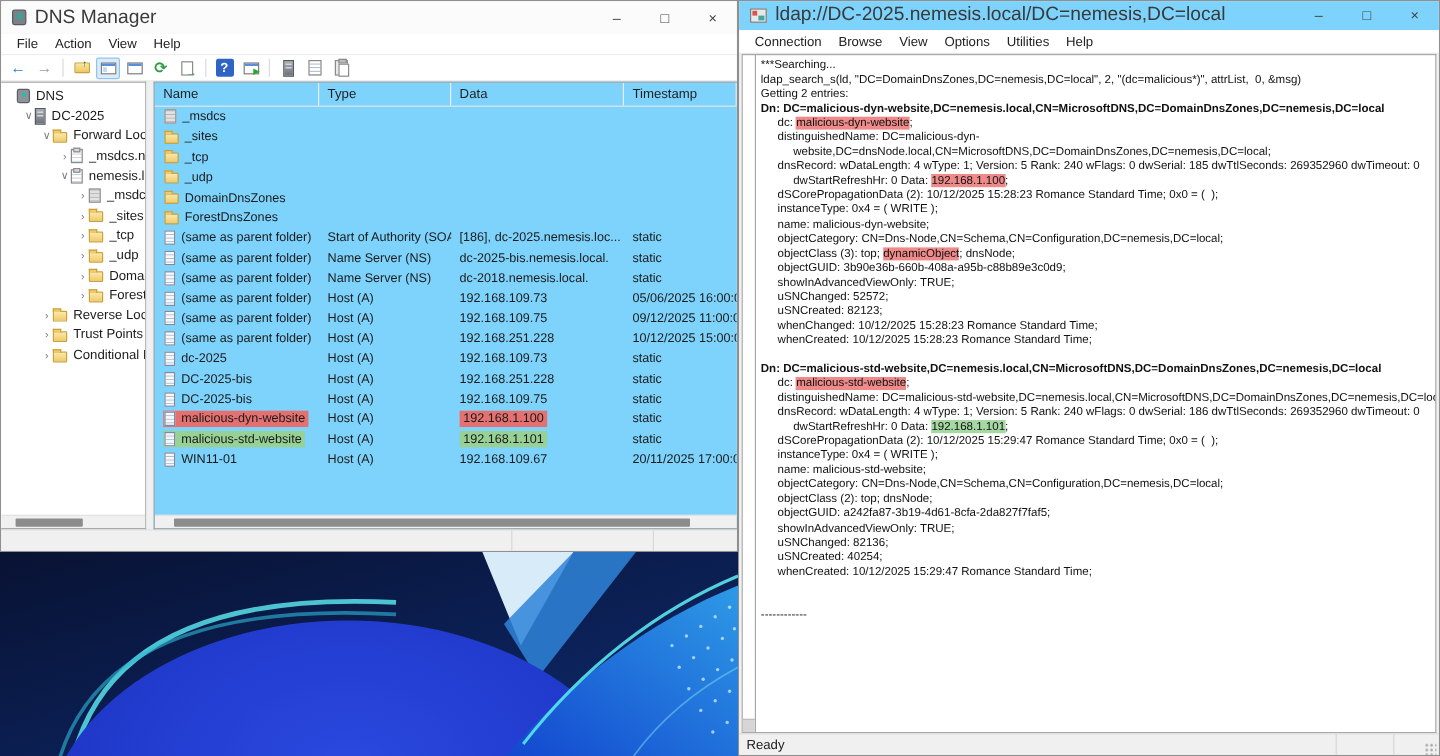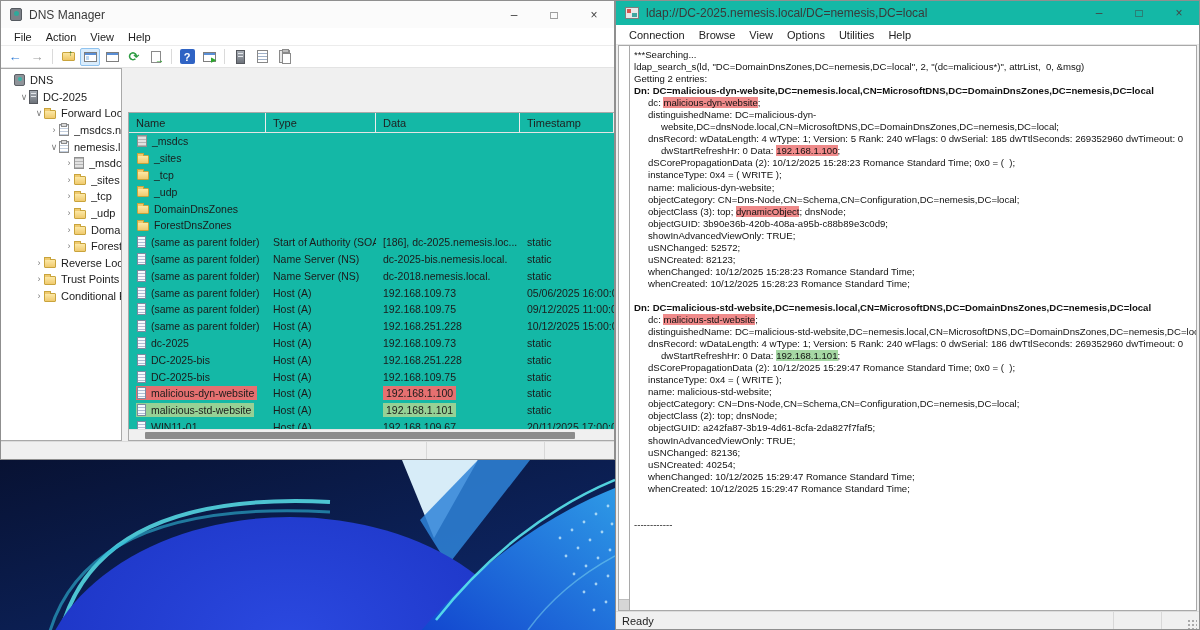--- a/index.html
+++ b/index.html
@@ -4,21 +4,21 @@
 <style>
   html,body{margin:0;padding:0;width:1200px;height:630px;overflow:hidden;
     font-family:"Liberation Sans","DejaVu Sans",sans-serif;font-size:11px;color:#1b1b1b;background:#0a1438;}
   *{box-sizing:border-box;}
   .desktop{position:absolute;inset:0;}
   .wallpaper{position:absolute;left:0;top:460px;width:615px;height:170px;}
 
   
   .win{position:absolute;background:#f0f0f0;border:1px solid #8f8f8f;display:flex;flex-direction:column;}
   .titlebar{height:27px;display:flex;align-items:center;padding:0 0 0 9px;flex:none;}
-  .title{font-size:12px;color:#3a3a3a;margin-left:7px;flex:1;white-space:nowrap;overflow:hidden;}
+  .title{font-size:16px;color:#3a3a3a;margin-left:7px;flex:1;white-space:nowrap;overflow:hidden;}
   .controls{display:flex;flex:none;height:100%;}
   .ctl{width:40px;height:100%;display:flex;align-items:center;justify-content:center;color:#444;font-size:12px;}
   .menubar{display:flex;align-items:center;background:#fff;height:18px;padding:0 6px;gap:0;flex:none;border-bottom:1px solid #ececec;}
   .menu-item{padding:1px 7px;color:#222;}
   .statusbar{height:18px;background:#f0f0f0;border-top:1px solid #dcdcdc;display:flex;align-items:center;padding-left:6px;flex:none;color:#222;}
   .status-pane{height:100%;border-left:1px solid #d8d8d8;}
 
   
   .dns{left:0;top:0;width:615px;height:460px;}
   .dns .titlebar{background:#fbfbfb;}
@@ -39,27 +39,27 @@
   .tbfold::after{content:"↑";position:absolute;right:1px;top:-4px;font-size:8px;color:#1d6f1d;font-weight:bold;}
   .tbhelp{width:15px;height:15px;background:#2f63c4;color:#fff;font-weight:bold;font-size:11px;display:flex;align-items:center;justify-content:center;border-radius:2px;}
   .tbserver{width:9px;height:14px;background:linear-gradient(#a7adb5,#6e737b);border:1px solid #54575d;position:relative;}
   .tbserver::after{content:"";position:absolute;left:1px;right:1px;top:2px;height:1px;background:#e3e6ea;box-shadow:0 3px 0 #e3e6ea;}
   .tblist{width:11px;height:13px;border:1px solid #888;background:#fff;background-image:linear-gradient(#9fb0c8 1px,transparent 1px);background-size:100% 3px;background-position:0 2px;}
   .tbclip{width:11px;height:13px;border:1px solid #8a8a8a;background:#e9e9e9;position:relative;}
   .tbclip::before{content:"";position:absolute;left:2px;top:-2px;width:5px;height:2px;background:#bdbdbd;border:1px solid #8a8a8a;}
   .tbclip::after{content:"";position:absolute;right:-2px;bottom:-2px;width:7px;height:9px;background:#fff;border:1px solid #8a8a8a;}
 
   .dns-main{flex:1;display:flex;position:relative;background:#f0f0f0;min-height:0;}
-  .tree-pane{width:121px;background:#fff;border:1px solid #a9a9a9;border-left:none;display:flex;flex-direction:row;overflow:hidden;}
+  .tree-pane{width:121px;background:#fff;border:1px solid #a9a9a9;border-left:none;display:flex;flex-direction:column;overflow:hidden;}
   .tree-items{flex:1;overflow:hidden;padding-top:3px;}
   .tree-item{height:16.6px;display:flex;align-items:center;white-space:nowrap;overflow:hidden;}
   .chev{width:10px;flex:none;color:#7a7a7a;font-size:9px;text-align:center;}
   .tree-label{margin-left:5px;overflow:hidden;white-space:nowrap;}
   .splitter{width:6px;background:#f0f0f0;flex:none;}
-  .list-pane{flex:1;background:#14b8a6;border:1px solid #a9a9a9;border-right:none;display:flex;flex-direction:column;overflow:hidden;margin-top:44px;}
+  .list-pane{flex:1;background:#7dd3fc;border:1px solid #a9a9a9;border-right:none;display:flex;flex-direction:column;overflow:hidden;}
   .list-header{display:flex;height:20px;border-bottom:1px solid #e4e4e4;flex:none;align-items:center;color:#1f1f1f;}
   .col{padding:0 7px;border-right:1px solid #ececec;height:100%;display:flex;align-items:center;overflow:hidden;white-space:nowrap;}
   .rows{flex:1;overflow:hidden;font-size:10.5px;}
   .lrow{display:flex;height:16.8px;align-items:center;}
   .cell{padding:0 7px;overflow:hidden;white-space:nowrap;display:flex;align-items:center;}
   .c-name{width:137px;flex:none;}
   .c-type{width:110px;flex:none;}
   .c-data{width:144px;flex:none;}
   .c-ts{flex:1;}
   .namewrap{display:inline-flex;align-items:center;gap:5px;padding:1px 3px 1px 1px;}
@@ -78,21 +78,21 @@
   .ic-zone::before{content:"";position:absolute;left:1px;top:-2px;width:4px;height:2px;background:#d9d9d9;border:1px solid #8a8a8a;}
   .ic-zone-gray{width:10px;height:12px;background:#e2e2e2;border:1px solid #909090;background-image:linear-gradient(#b5b5b5 1px,transparent 1px);background-size:100% 3px;background-position:0 3px;}
   .ic-record{width:9px;height:12px;background:#f6f9fc;border:1px solid #7d8aa0;background-image:linear-gradient(#aebdd4 1px,transparent 1px);background-size:100% 3px;background-position:0 2px;}
   .ic-server{width:9px;height:14px;background:linear-gradient(#a7adb5,#6e737b);border:1px solid #54575d;}
   .ic-server::after{content:"";position:absolute;left:1px;right:1px;top:2px;height:1px;background:#e3e6ea;box-shadow:0 3px 0 #e3e6ea;}
   .ic-dns{width:11px;height:12px;background:#8f9399;border:1px solid #5b5f65;border-radius:2px;}
   .ic-dns::after{content:"";position:absolute;left:3px;top:2px;width:4px;height:4px;border-radius:50%;background:#37b6a8;}
 
   
   .ldp{left:615px;top:0;width:585px;height:630px;}
-  .ldp .titlebar{background:#14b8a6;height:24px;}
+  .ldp .titlebar{background:#7dd3fc;height:24px;}
   .ldp .menubar{height:20px;background:#fff;border-bottom:1px solid #e6e6e6;}
   .ldp-main{flex:1;display:flex;min-height:0;background:#f0f0f0;padding:0 2px 0 2px;}
   .ldp-tree{width:12px;background:#fff;border:1px solid #a9a9a9;flex:none;display:flex;flex-direction:column;}
   .ldp-tree .bottomblock{margin-top:auto;height:11px;background:#d6d6d6;border-top:1px solid #bdbdbd;}
   .ldp-out{flex:1;background:#fff;border:1px solid #a9a9a9;border-left:none;overflow:hidden;padding:3px 0 0 4px;}
   .ln{font-size:9.6px;line-height:12.05px;white-space:pre;overflow:hidden;color:#111;}
   .ln.i1{padding-left:14px;}
   .ln.i2{padding-left:27px;}
   .ln.b{font-weight:bold;}
   .seg-red{background:#ef8a8a;}
@@ -548,42 +548,41 @@
           <div class="ln i1"><span>dc: </span><span class="seg-red">malicious-dyn-website</span><span>;</span></div>
           <div class="ln i1"><span>distinguishedName: DC=malicious-dyn-</span></div>
           <div class="ln i2"><span>website,DC=dnsNode.local,CN=MicrosoftDNS,DC=DomainDnsZones,DC=nemesis,DC=local;</span></div>
           <div class="ln i1"><span>dnsRecord: wDataLength: 4 wType: 1; Version: 5 Rank: 240 wFlags: 0 dwSerial: 185 dwTtlSeconds: 269352960 dwTimeout: 0</span></div>
           <div class="ln i2"><span>dwStartRefreshHr: 0 Data: </span><span class="seg-red">192.168.1.100</span><span>;</span></div>
           <div class="ln i1"><span>dSCorePropagationData (2): 10/12/2025 15:28:23 Romance Standard Time; 0x0 = (  );</span></div>
           <div class="ln i1"><span>instanceType: 0x4 = ( WRITE );</span></div>
           <div class="ln i1"><span>name: malicious-dyn-website;</span></div>
           <div class="ln i1"><span>objectCategory: CN=Dns-Node,CN=Schema,CN=Configuration,DC=nemesis,DC=local;</span></div>
           <div class="ln i1"><span>objectClass (3): top; </span><span class="seg-red">dynamicObject</span><span>; dnsNode;</span></div>
-          <div class="ln i1"><span>objectGUID: 3b90e36b-420b-408a-a95b-c88b89e3c0d9;</span></div>
+          <div class="ln i1"><span>objectGUID: 3b90e36b-660b-408a-a95b-c88b89e3c0d9;</span></div>
           <div class="ln i1"><span>showInAdvancedViewOnly: TRUE;</span></div>
           <div class="ln i1"><span>uSNChanged: 52572;</span></div>
           <div class="ln i1"><span>uSNCreated: 82123;</span></div>
           <div class="ln i1"><span>whenChanged: 10/12/2025 15:28:23 Romance Standard Time;</span></div>
           <div class="ln i1"><span>whenCreated: 10/12/2025 15:28:23 Romance Standard Time;</span></div>
           <div class="ln i0">&nbsp;</div>
           <div class="ln i0 b"><span>Dn: DC=malicious-std-website,DC=nemesis.local,CN=MicrosoftDNS,DC=DomainDnsZones,DC=nemesis,DC=local</span></div>
           <div class="ln i1"><span>dc: </span><span class="seg-red">malicious-std-website</span><span>;</span></div>
           <div class="ln i1"><span>distinguishedName: DC=malicious-std-website,DC=nemesis.local,CN=MicrosoftDNS,DC=DomainDnsZones,DC=nemesis,DC=local;</span></div>
           <div class="ln i1"><span>dnsRecord: wDataLength: 4 wType: 1; Version: 5 Rank: 240 wFlags: 0 dwSerial: 186 dwTtlSeconds: 269352960 dwTimeout: 0</span></div>
           <div class="ln i2"><span>dwStartRefreshHr: 0 Data: </span><span class="seg-green">192.168.1.101</span><span>;</span></div>
           <div class="ln i1"><span>dSCorePropagationData (2): 10/12/2025 15:29:47 Romance Standard Time; 0x0 = (  );</span></div>
           <div class="ln i1"><span>instanceType: 0x4 = ( WRITE );</span></div>
           <div class="ln i1"><span>name: malicious-std-website;</span></div>
           <div class="ln i1"><span>objectCategory: CN=Dns-Node,CN=Schema,CN=Configuration,DC=nemesis,DC=local;</span></div>
           <div class="ln i1"><span>objectClass (2): top; dnsNode;</span></div>
           <div class="ln i1"><span>objectGUID: a242fa87-3b19-4d61-8cfa-2da827f7faf5;</span></div>
           <div class="ln i1"><span>showInAdvancedViewOnly: TRUE;</span></div>
           <div class="ln i1"><span>uSNChanged: 82136;</span></div>
           <div class="ln i1"><span>uSNCreated: 40254;</span></div>
-          <div class="ln i1"><span>whenChanged: 10/12/2025 15:29:47 Romance Standard Time;</span></div>
           <div class="ln i1"><span>whenCreated: 10/12/2025 15:29:47 Romance Standard Time;</span></div>
           <div class="ln i0">&nbsp;</div>
           <div class="ln i0">&nbsp;</div>
           <div class="ln i0"><span>------------</span></div>
         </div>
     </div>
     <div class="statusbar">
       <span>Ready</span>
       <span style="flex:1"></span>
       <span class="status-pane" style="width:48px"></span>

